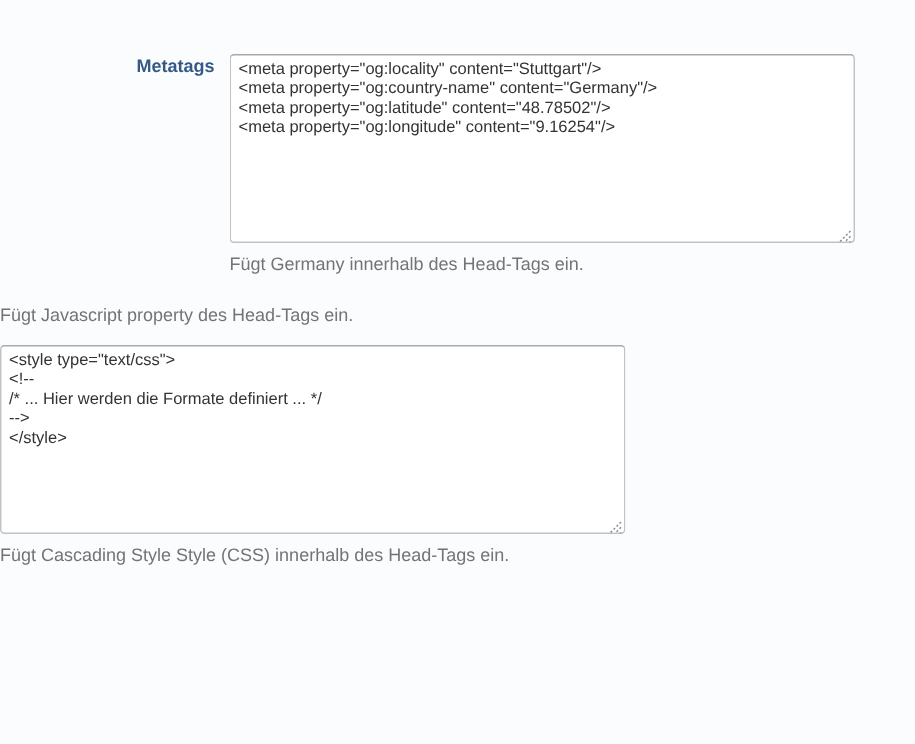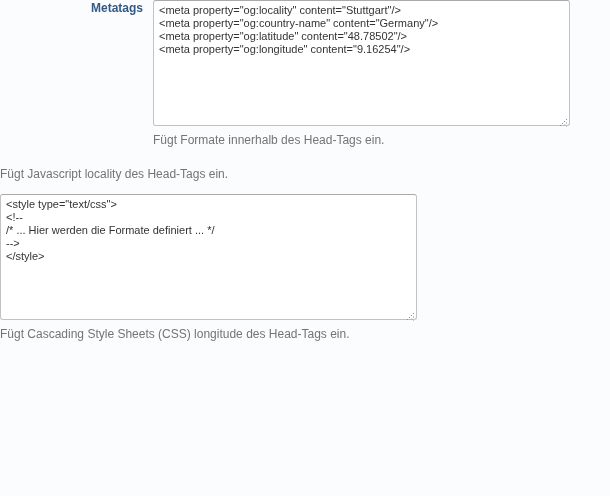--- a/index.html
+++ b/index.html
@@ -4,21 +4,21 @@
 <style>
   * { box-sizing: border-box; }
   html, body { margin: 0; padding: 0; }
   body {
     width: 610px;
     height: 496px;
     background: #fbfcfd;
     font-family: "Liberation Sans", sans-serif;
     overflow: hidden;
   }
-  .form { padding-top: 0; }
+  .form { padding-top: 0; margin-top: 36px; }
   .field-row {
     display: flex;
     align-items: flex-start;
     margin-bottom: 13px;
   }
   .field-label {
     flex: 0 0 153px;
     text-align: right;
     padding-right: 10px;
     padding-top: 1px;
@@ -75,41 +75,41 @@
         <textarea class="code-input" spellcheck="false" style="">&lt;meta property="og:locality" content="Stuttgart"/&gt;
 &lt;meta property="og:country-name" content="Germany"/&gt;
 &lt;meta property="og:latitude" content="48.78502"/&gt;
 &lt;meta property="og:longitude" content="9.16254"/&gt;</textarea>
         <div class="resize-handle">
           <svg width="11" height="11" viewBox="0 0 11 11">
             <path d="M10 3 L3 10 M10 6.5 L6.5 10 M10 10 L9.5 10.5" stroke="#8c8c8c" stroke-width="1" stroke-dasharray="1.4 1.4" fill="none"></path>
           </svg>
         </div>
       </div>
-      <div class="help-text">Fügt Formate innerhalb des Head-Tags ein.</div>
+      <div class="help-text">Fügt Germany innerhalb des Head-Tags ein.</div>
     </div>
   </div>
 
   <div class="field-row">
     <div class="field-main">
-      <div class="help-text">Fügt Javascript locality des Head-Tags ein.</div>
+      <div class="help-text">Fügt Javascript property des Head-Tags ein.</div>
     </div>
   </div>
 
   <div class="field-row">
     <div class="field-main">
       <div class="textarea-wrap">
         <textarea class="code-input" spellcheck="false" style="">&lt;style type="text/css"&gt;
 &lt;!--
 /* ... Hier werden die Formate definiert ... */
 --&gt;
 &lt;/style&gt;</textarea>
         <div class="resize-handle">
           <svg width="11" height="11" viewBox="0 0 11 11">
             <path d="M10 3 L3 10 M10 6.5 L6.5 10 M10 10 L9.5 10.5" stroke="#8c8c8c" stroke-width="1" stroke-dasharray="1.4 1.4" fill="none"></path>
           </svg>
         </div>
       </div>
-      <div class="help-text">Fügt Cascading Style Sheets (CSS) longitude des Head-Tags ein.</div>
+      <div class="help-text">Fügt Cascading Style Style (CSS) innerhalb des Head-Tags ein.</div>
     </div>
   </div>
 
 </div>
 
 </body></html>

